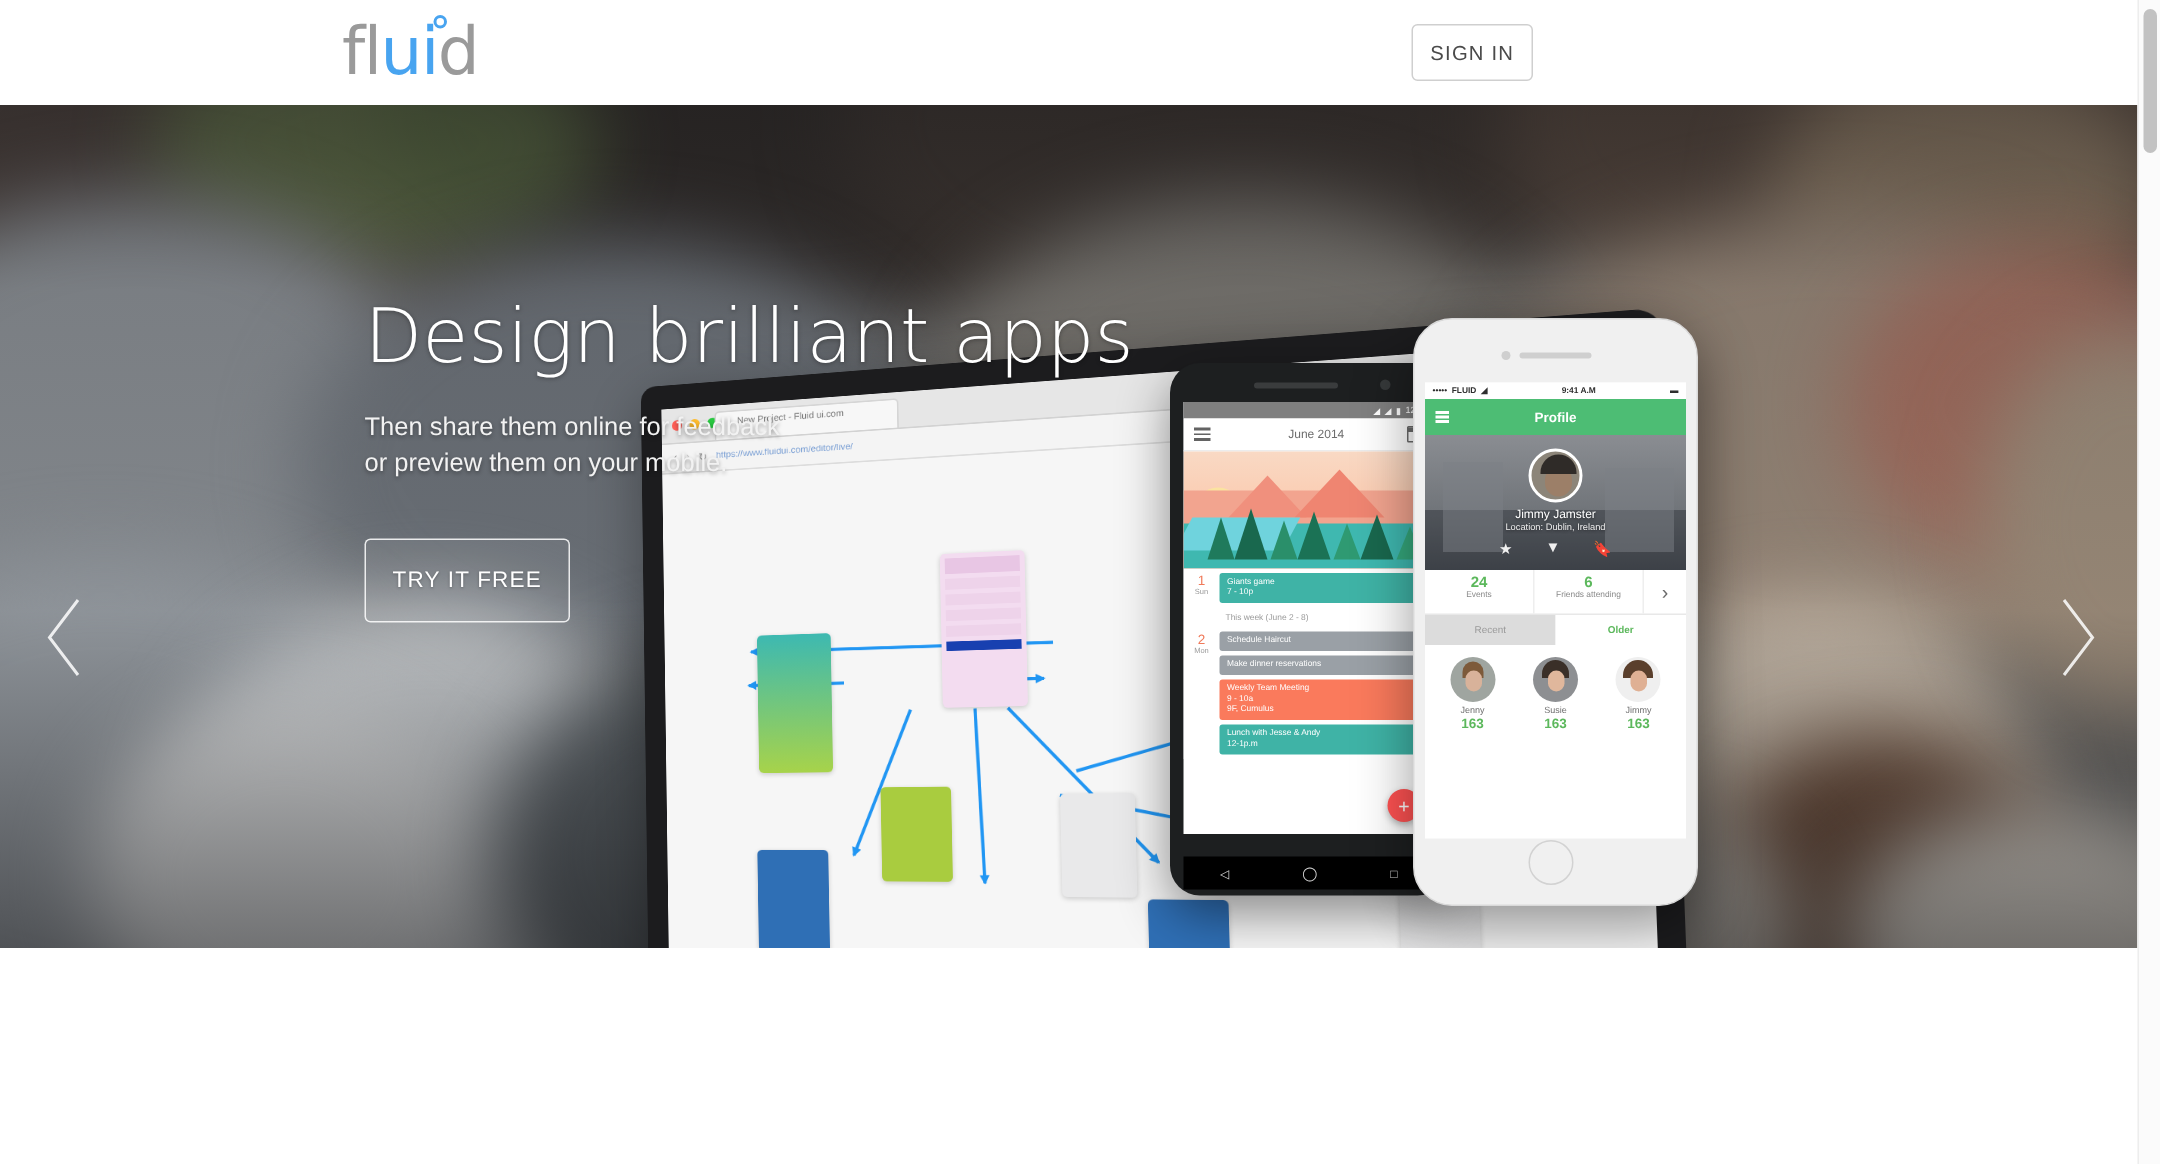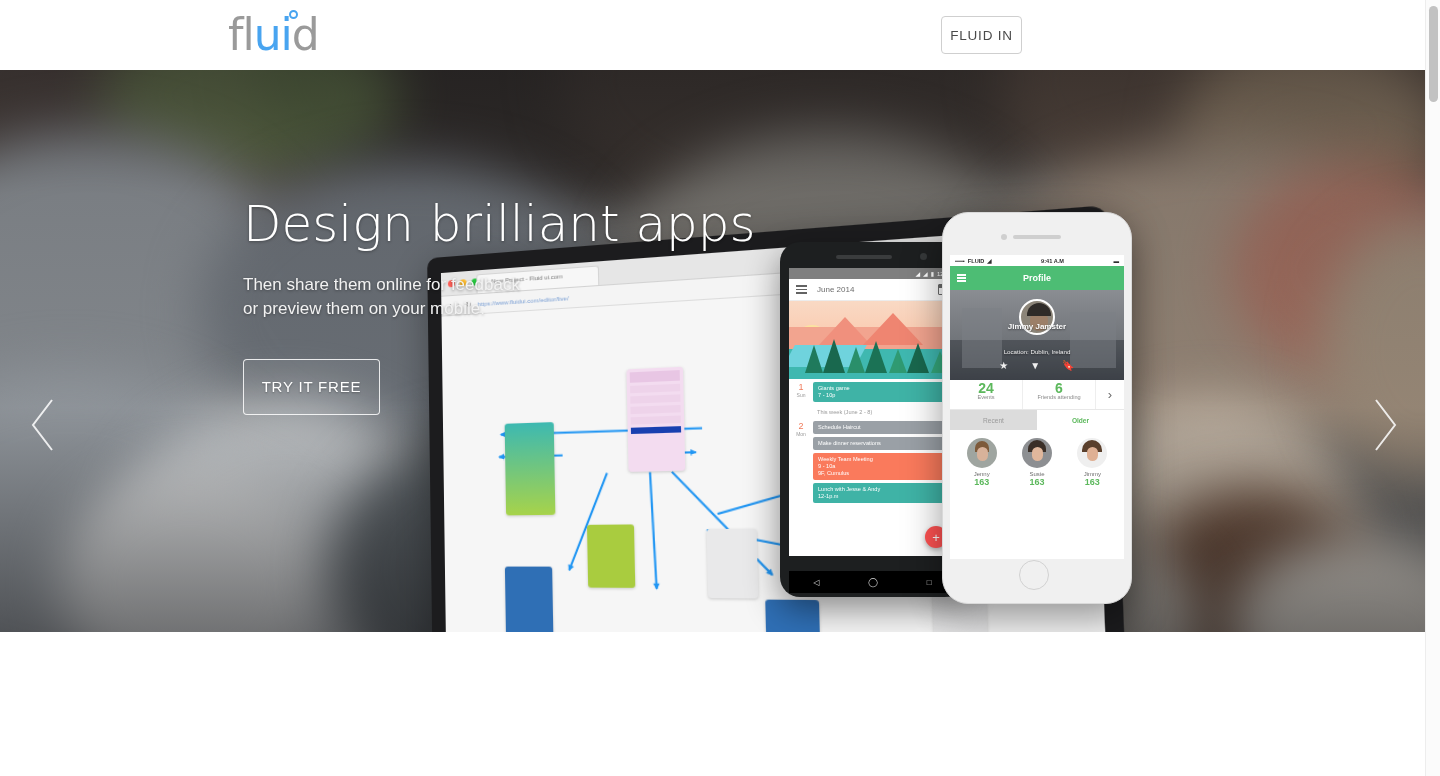--- a/index.html
+++ b/index.html
@@ -130,21 +130,21 @@
     position:absolute; left:780px; top:172px; width:185px; height:355px;
     background:#1d1f20; border-radius:20px; box-shadow:0 12px 34px rgba(0,0,0,.45);
   }
   .and-speaker { position:absolute; left:56px; top:13px; width:56px; height:4px; border-radius:2px; background:#3a3c3d; }
   .and-cam { position:absolute; left:140px; top:11px; width:7px; height:7px; border-radius:50%; background:#36393a; }
   .and-screen { position:absolute; left:9px; top:26px; width:167px; height:288px; background:#fff; overflow:hidden; }
   .and-status { height:11px; background:#7f7f7f; color:#fff; font-size:6px; display:flex; align-items:center; justify-content:flex-end; gap:3px; padding-right:4px; }
   .and-appbar { height:22px; background:#fff; display:flex; align-items:center; padding:0 7px; border-bottom:1px solid #ececec; }
   .and-hamb { width:11px; display:flex; flex-direction:column; gap:2px; }
   .and-hamb i { height:1.6px; background:#636363; display:block; }
-  .and-month { flex:1; margin-left:10px; font-size:8px; color:#6d6d6d; }
+  .and-month { flex:1; margin-left:10px; font-size:8px; color:#6d6d6d;text-align:center; }
   .and-cal-ico { width:11px; height:11px; border:1.4px solid #6d6d6d; border-radius:1px; position:relative; }
   .and-cal-ico::before { content:''; position:absolute; left:-1.4px; right:-1.4px; top:0; height:3px; background:#6d6d6d; }
   .and-art { height:78px; position:relative; overflow:hidden; background:linear-gradient(to bottom,#f9d9c4 0%,#fbc9ad 55%,#f5b49a 100%); }
   .and-sun { position:absolute; left:6px; bottom:20px; width:34px; height:34px; border-radius:50%; background:#fbe3a0; }
   .and-water { position:absolute; left:0; right:0; bottom:0; height:30px; background:#3fb8b0; }
   .and-river { position:absolute; left:0; bottom:12px; width:72px; height:22px; background:#6fd3dd; transform:skewX(-28deg); }
   .tree { position:absolute; bottom:6px; width:0; height:0; border-left:9px solid transparent; border-right:9px solid transparent; }
   .and-list { background:#fff; }
   .ev-row { display:flex; padding:3px 0 0 0; }
   .ev-date { width:24px; text-align:center; }
@@ -169,26 +169,26 @@
   .ip-screen { position:absolute; left:7px; top:42px; width:174px; height:304px; background:#fff; overflow:hidden; }
   .ip-status { height:11px; background:#fff; display:flex; align-items:center; font-size:5.6px; color:#2e2e2e; padding:0 5px; gap:3px; font-weight:bold; }
   .ip-bar { height:24px; background:#4dbd74; display:flex; align-items:center; justify-content:center; position:relative; }
   .ip-bar-title { color:#fff; font-size:9px; font-weight:bold; }
   .ip-hamb { position:absolute; left:7px; width:9px; display:flex; flex-direction:column; gap:1.6px; }
   .ip-hamb i { height:1.8px; background:#fff; display:block; }
   .ip-hero { height:90px; position:relative; overflow:hidden; background:linear-gradient(to bottom,#8a8d92 0%,#6f7378 60%,#4e5258 100%); }
   .ip-ava { position:absolute; left:69px; top:9px; width:36px; height:36px; border-radius:50%; background:#8c8579; border:2px solid #fff; overflow:hidden; }
   .ip-ava .hair { position:absolute; left:6px; top:2px; width:24px; height:13px; border-radius:12px 12px 0 0; background:#2f2b28; }
   .ip-ava .face { position:absolute; left:9px; top:10px; width:18px; height:20px; border-radius:9px; background:#9c7f68; }
-  .ip-name { position:absolute; left:0; right:0; top:32px; text-align:center; color:#fff; font-size:8px; font-weight:bold; text-shadow:0 1px 2px rgba(0,0,0,.5); }
+  .ip-name { position:absolute; left:0; right:0; top:48px; text-align:center; color:#fff; font-size:8px; font-weight:normal; text-shadow:0 1px 2px rgba(0,0,0,.5); }
   .ip-loc { position:absolute; left:0; right:0; top:58px; text-align:center; color:#eee; font-size:6.2px; text-shadow:0 1px 2px rgba(0,0,0,.5); }
   .ip-icons { position:absolute; left:0; right:0; top:70px; display:flex; justify-content:center; gap:22px; color:#f0f0f0; font-size:10px; }
   .ip-stats { height:30px; display:flex; border-bottom:1px solid #e8e8e8; }
   .ip-stat { flex:1; text-align:center; padding-top:3px; border-right:1px solid #eee; }
-  .ip-stat-n { font-size:14px; color:#5cb85c; font-weight:bold; line-height:11px; }
+  .ip-stat-n { font-size:10px; color:#5cb85c; font-weight:bold; line-height:11px; }
   .ip-stat-l { font-size:5.6px; color:#8a8a8a; }
   .ip-chev { width:28px; display:flex; align-items:center; justify-content:center; color:#6a6a6a; font-size:13px; }
   .ip-tabs { height:20px; display:flex; background:#f3f3f3; }
   .ip-tab { flex:1; display:flex; align-items:center; justify-content:center; font-size:6.6px; }
   .ip-tab.inactive { background:#dcdcdc; color:#9a9a9a; }
   .ip-tab.active { background:#fff; color:#5cb85c; font-weight:bold; }
   .ip-friends { display:flex; padding:8px 4px 0; }
   .ip-friend { flex:1; text-align:center; }
   .ip-fava { width:30px; height:30px; border-radius:50%; margin:0 auto 3px; overflow:hidden; position:relative; }
   .ip-fname { font-size:6px; color:#6e6e6e; }
@@ -211,21 +211,21 @@
   <div class="viewport">
 
     <div class="header">
       <div class="logo">
         <div class="logo-text"><span>fl</span><span class="blue">u</span><span class="blue">i</span><span>d</span>
           <span class="logo-dot"></span>
         </div>
       </div>
 
 
-      <div class="btn-signin">FLUID IN</div>
+      <div class="btn-signin">SIGN IN</div>
     </div>
 
     <div class="hero">
 
       <div class="hero-photo">
 
         <div class="bp" style="left:-80px;top:-120px;width:560px;height:330px;background:#4a3f3a;"></div>
         <div class="bp" style="left:250px;top:-150px;width:520px;height:300px;background:#2f2a27;"></div>
         <div class="bp" style="left:560px;top:-140px;width:520px;height:300px;background:#3b332e;"></div>
         <div class="bp" style="left:1000px;top:-140px;width:520px;height:300px;background:#55463c;"></div>

